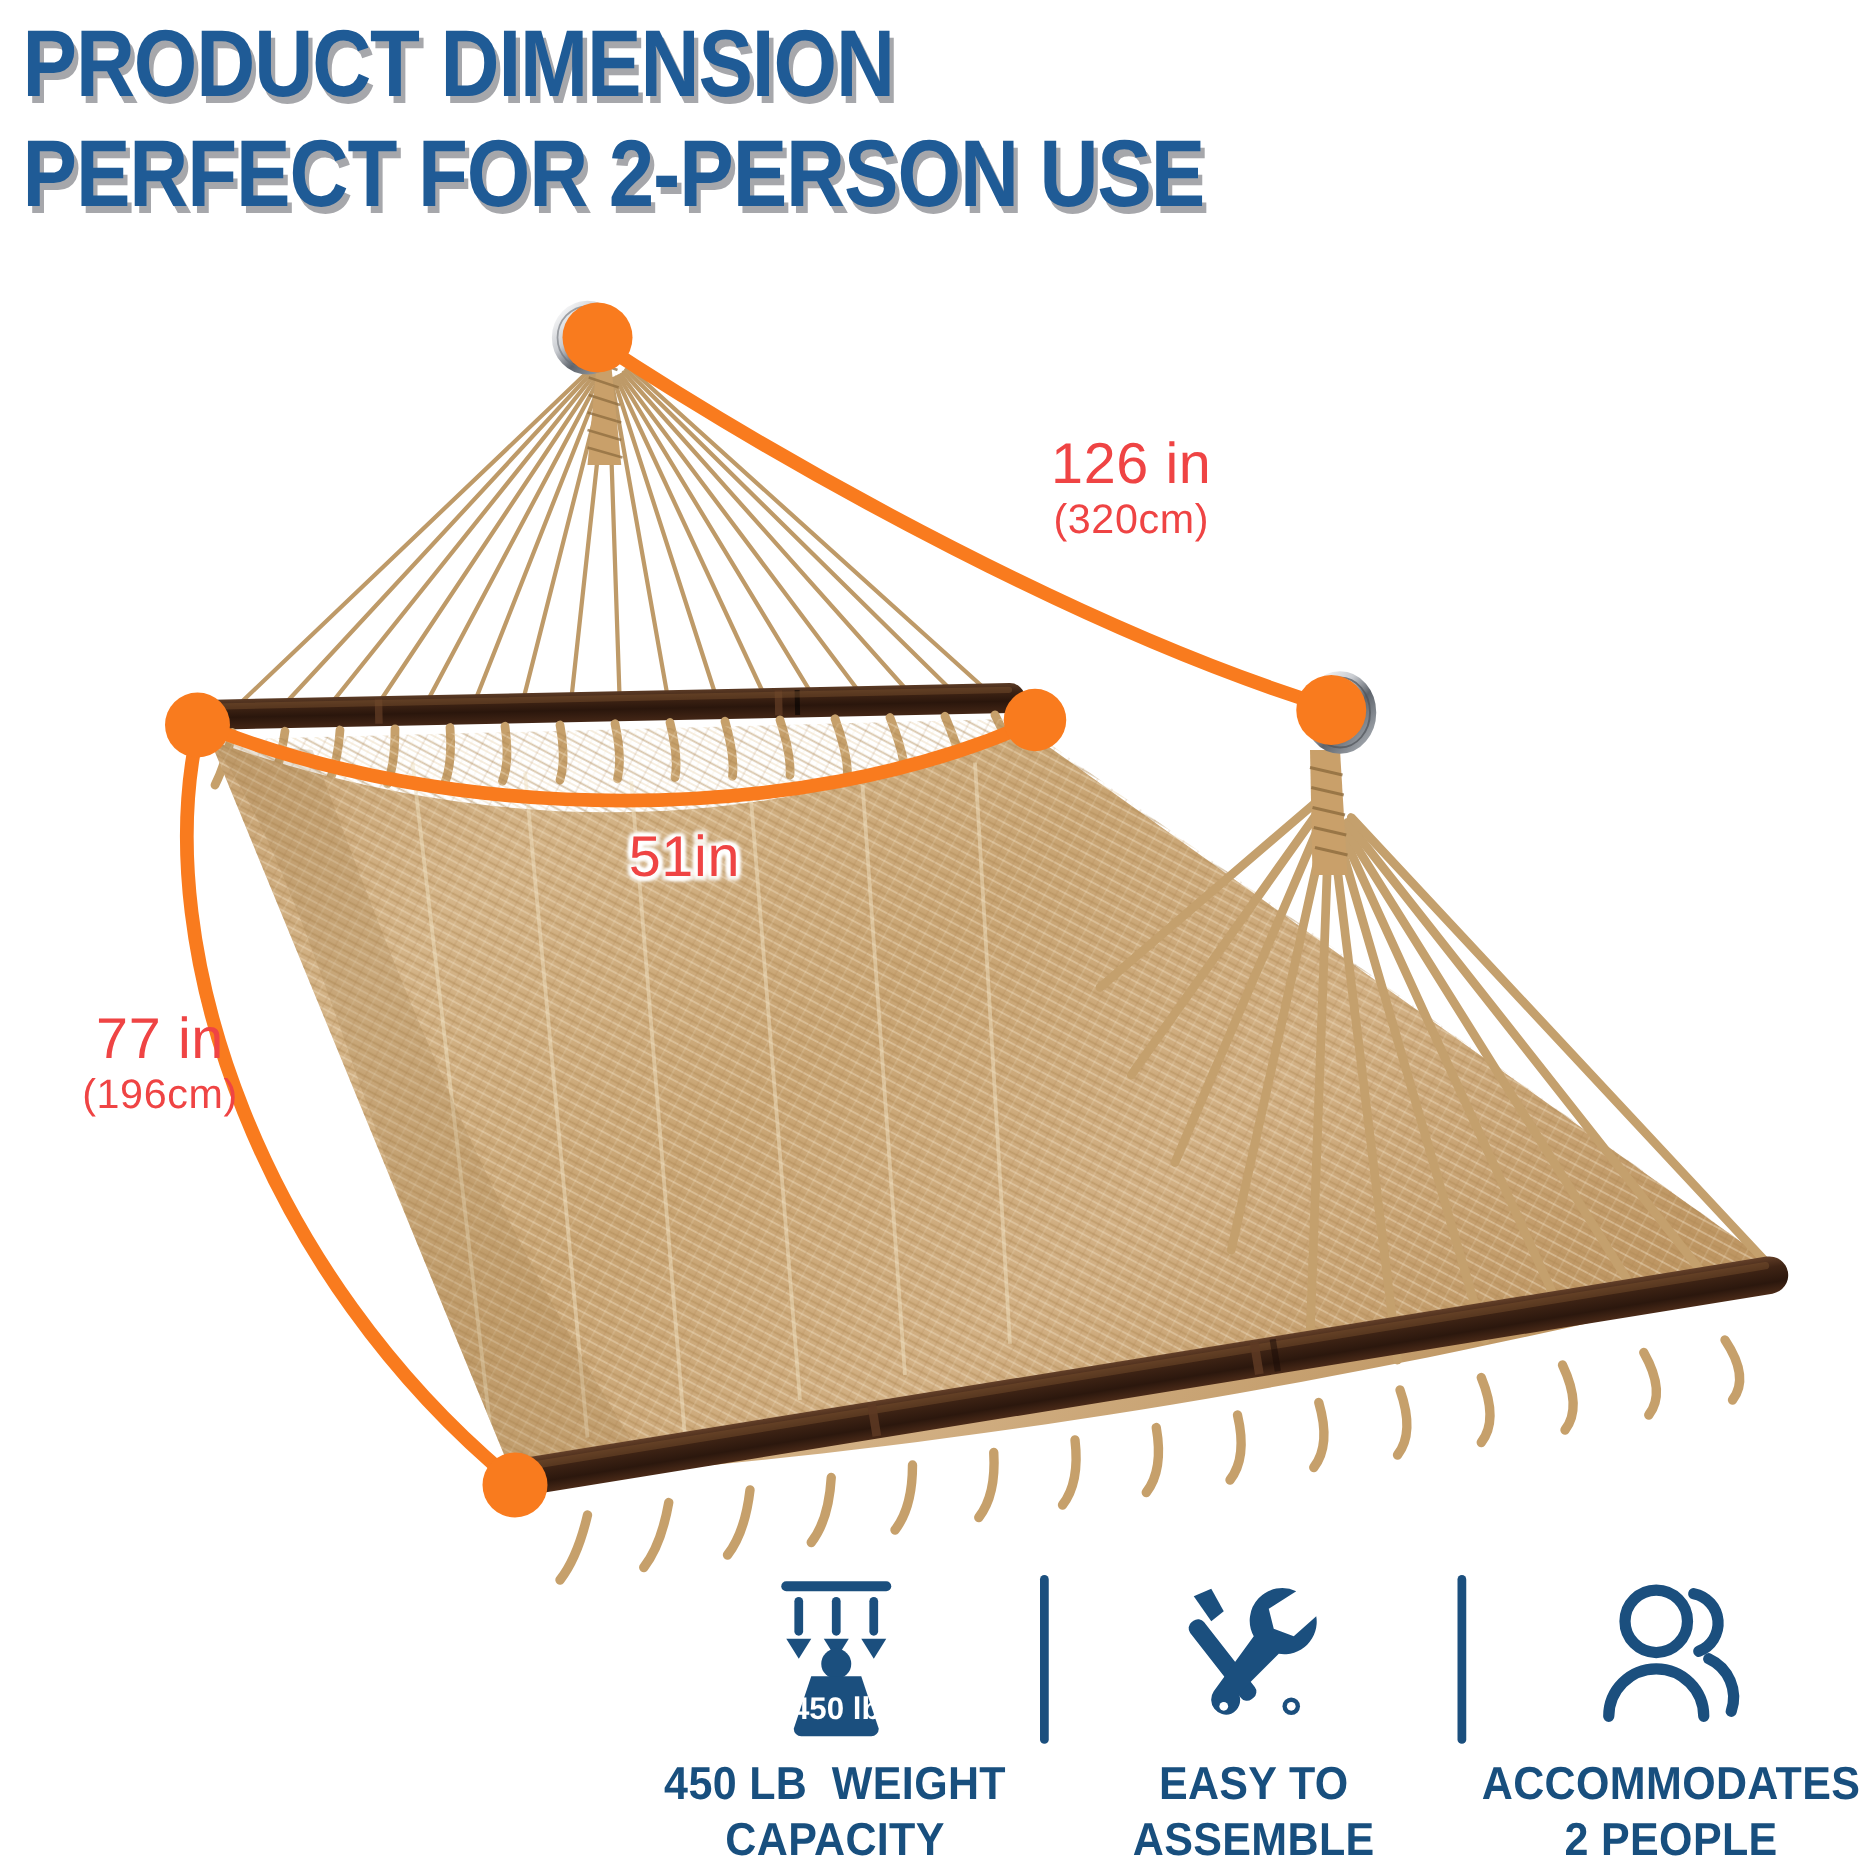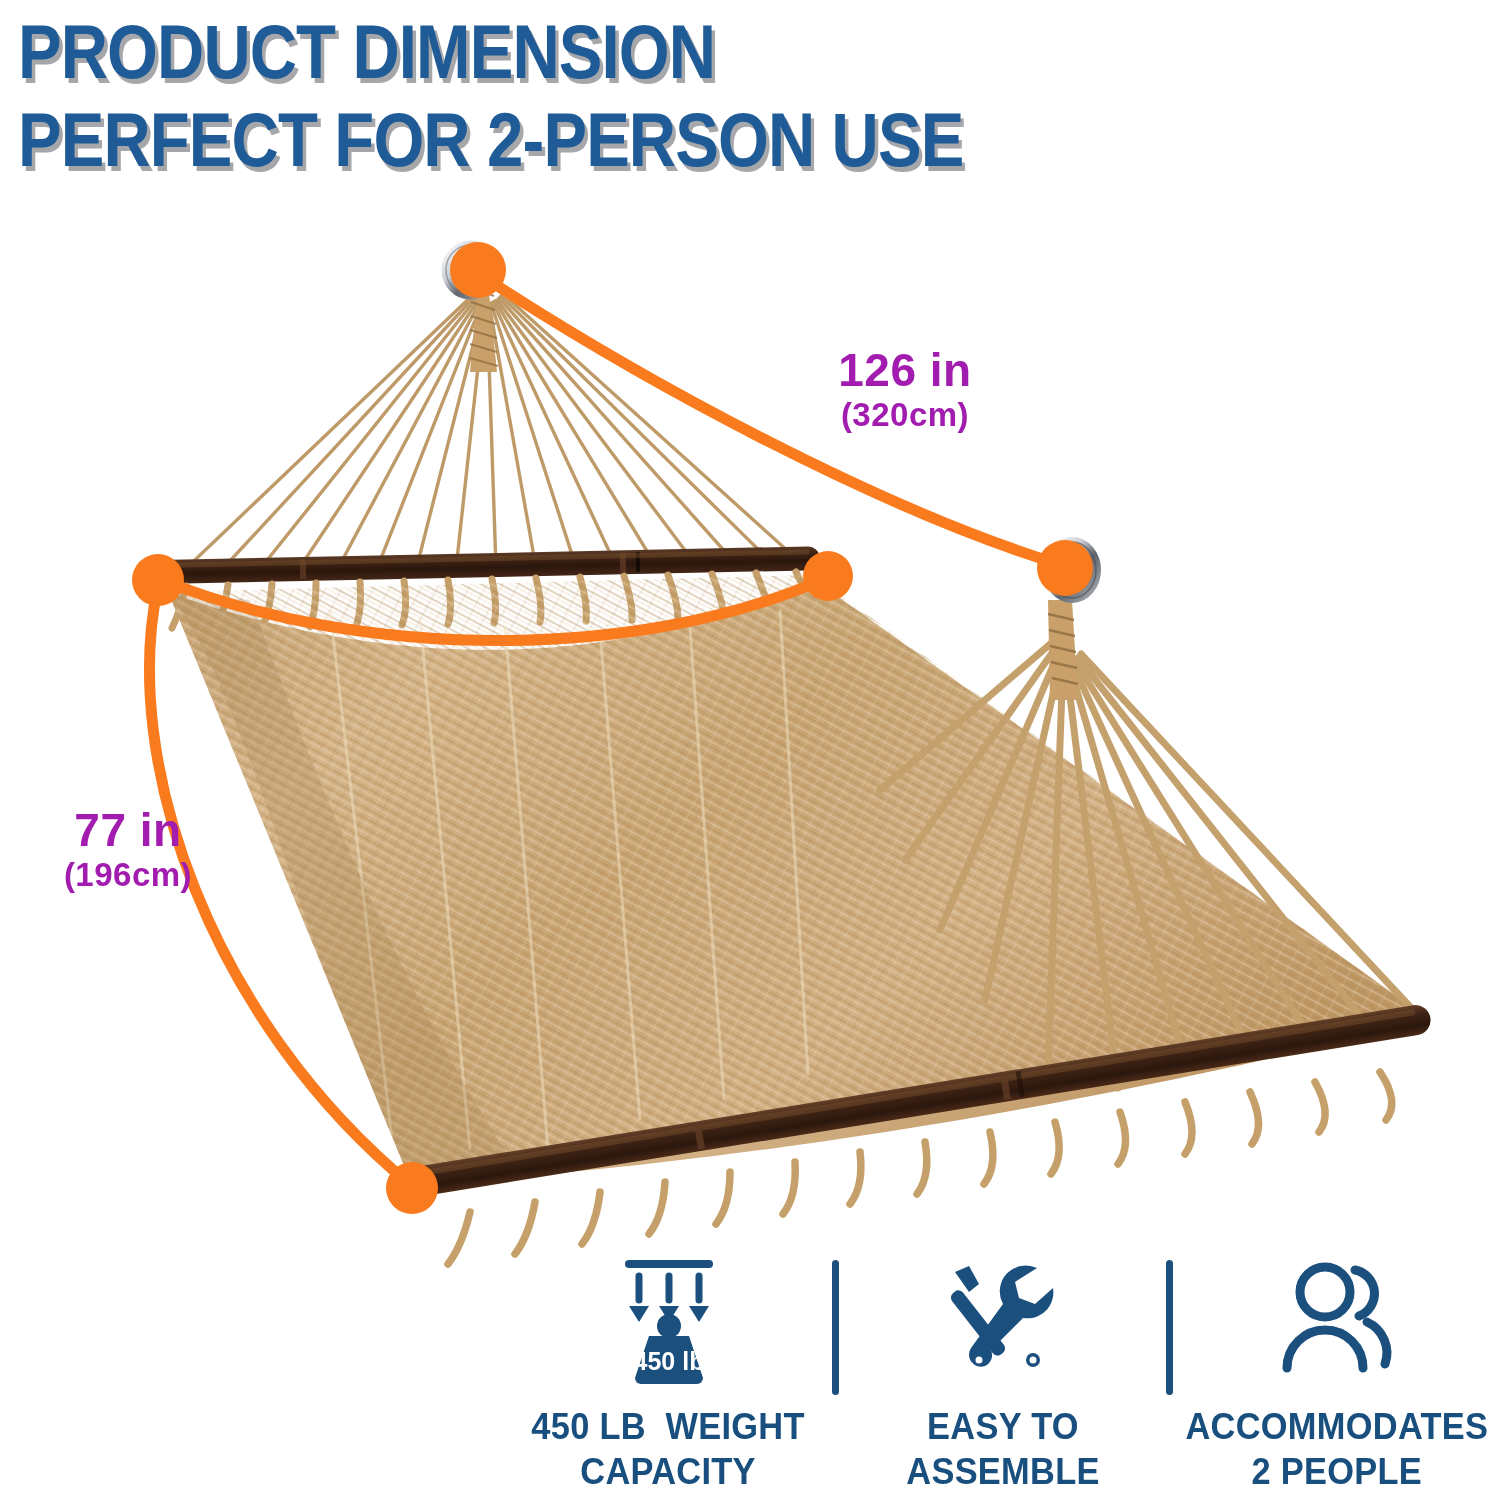--- a/index.html
+++ b/index.html
@@ -20,38 +20,38 @@
     transform:scaleX(.86);
     transform-origin:left center;
     text-shadow:4px 5px 0 rgba(150,152,156,.85);
     white-space:nowrap;
   }
 
   
   #art{position:absolute;left:0;top:0;width:1500px;height:1500px;}
 
   
-  .dim{position:absolute;text-align:center;color:#a21caf;
-       font-weight:bold;line-height:1.12;white-space:nowrap;}
+  .dim{position:absolute;text-align:center;color:#ef4444;
+       font-weight:normal;line-height:1.12;white-space:nowrap;}
   .dim .big{font-size:46px;display:block;letter-spacing:.5px;}
   .dim .sub{font-size:33px;display:block;letter-spacing:.5px;}
   .dim.onrope .big,.dim.onrope .sub{
      text-shadow:
       -3px 0 3px #fff, 3px 0 3px #fff, 0 -3px 3px #fff, 0 3px 3px #fff,
       -3px -3px 3px #fff, 3px 3px 3px #fff, -3px 3px 3px #fff, 3px -3px 3px #fff;
   }
   #dim-length{left:795px;top:345px;width:220px;}
   #dim-width {left:440px;top:660px;width:215px;}
   #dim-height{left:18px; top:805px;width:220px;}
 
   
   #features{position:absolute;left:505px;top:1250px;width:995px;height:250px;
             display:flex;align-items:flex-start;}
   .feature{flex:1 1 0;display:flex;flex-direction:column;align-items:center;}
-  .feature-icon{height:150px;display:flex;align-items:flex-start;justify-content:center;}
+  .feature-icon{height:150px;display:flex;align-items:center;justify-content:center;}
   .feature-label{margin-top:4px;text-align:center;color:#184F7E;
      font-family:"Liberation Sans Narrow","Liberation Sans",sans-serif;
      font-weight:bold;font-size:37px;line-height:45px;letter-spacing:.3px;
      transform:scaleX(.93);white-space:pre;}
   .vdivider{width:7px;height:135px;margin-top:10px;background:#1B4F7E;border-radius:4px;flex:0 0 auto;}
 </style>
 </head>
 <body>
 
 <div id="stage">
@@ -271,20 +271,21 @@
       <circle cx="412" cy="1188" r="26"></circle>
     </g>
   </svg>
 
   <div class="dim" id="dim-length">
     <span class="big">126 in</span>
     <span class="sub">(320cm)</span>
   </div>
 
   <div class="dim onrope" id="dim-width">
+    <span class="big">51in</span>
   </div>
 
   <div class="dim" id="dim-height">
     <span class="big">77 in</span>
     <span class="sub">(196cm)</span>
   </div>
 
   <div id="features">
 
     <div class="feature">

